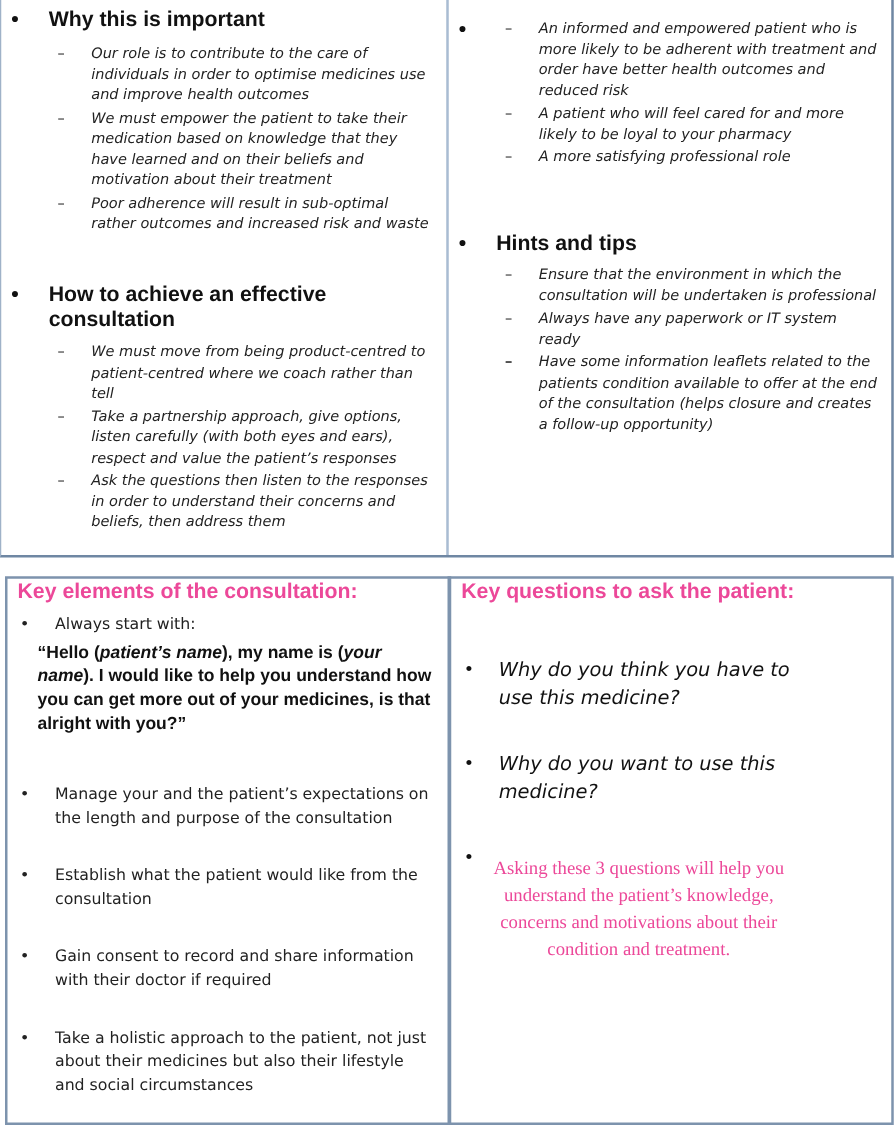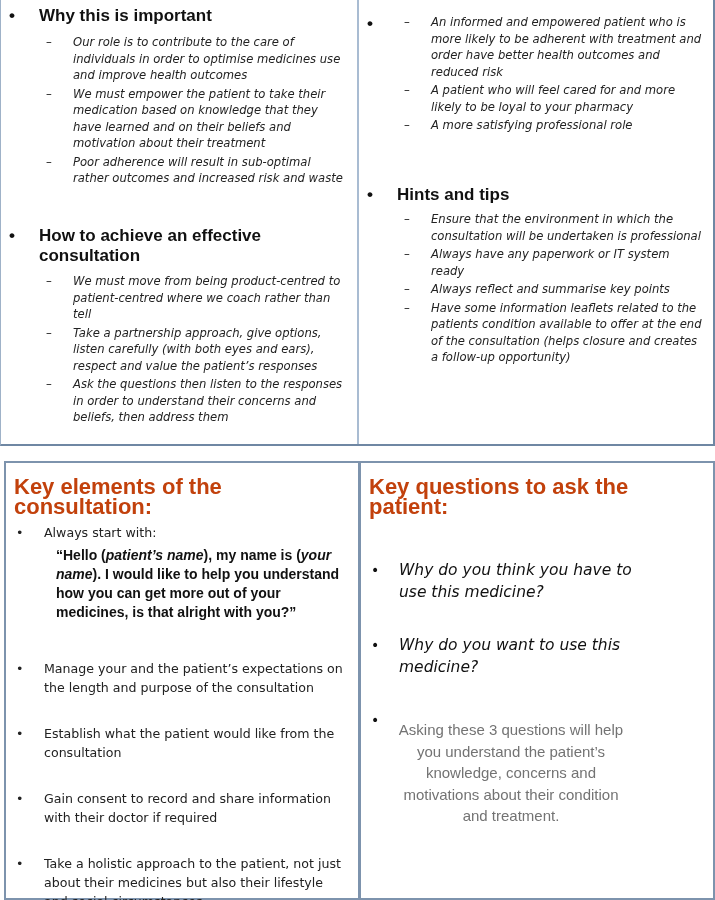--- a/index.html
+++ b/index.html
@@ -25,34 +25,34 @@
   .section-head .bullet { position: absolute; left: 8px; top: 0; font-size: 17px; }
   .sub { list-style: none; margin: 0; padding: 0; }
   .sub li { position: relative; padding-left: 72px; padding-right: 8px; font-style: italic;
             font-family: "DejaVu Sans", sans-serif; font-size: 11.6px; line-height: 16.5px; color: #222; margin-bottom: 2px; }
   .sub li .dash { position: absolute; left: 45px; top: 0; font-style: normal; }
 
   .bp-col { position: absolute; top: 0; }
   .bp-left { left: 0; width: 350px; }
   .bp-right { left: 355px; width: 300px; }
 
-  .bp-title { font-family: "Liberation Sans", sans-serif; font-weight: bold; font-size: 22px;
-              color: #c2410c; padding: 14px 0 0 8px; line-height: 20px; }
+  .bp-title { font-family: "Liberation Sans", sans-serif; font-weight: bold; font-size: 17px;
+              color: #ec4899; padding: 0 0 0 8px; line-height: 20px; }
   .bp-item { position: relative; padding-left: 38px; padding-right: 6px; font-family: "DejaVu Sans", sans-serif;
              font-size: 12.6px; line-height: 19px; color: #222; }
   .bp-item .bullet { position: absolute; left: 10px; top: 0; }
-  .greeting { padding-left: 50px; padding-right: 6px; font-family: "Liberation Sans", sans-serif; font-weight: bold;
+  .greeting { padding-left: 24px; padding-right: 6px; font-family: "Liberation Sans", sans-serif; font-weight: bold;
               font-size: 14px; line-height: 19px; color: #111; margin-top: 4px; }
   .greeting i { font-weight: bold; font-style: italic; }
 
   .q-item { position: relative; padding-left: 38px; padding-right: 10px; font-style: italic;
             font-family: "DejaVu Sans", sans-serif; font-size: 15.5px; line-height: 22px; color: #111; }
   .q-item .bullet { position: absolute; left: 10px; top: 0; font-style: normal; font-size: 14px; }
-  .summary { text-align: center; font-family: Liberation Sans, sans-serif; font-size: 15px; line-height: 21.5px;
-             color: #737373; padding: 0 28px; }
+  .summary { text-align: center; font-family: Liberation Serif, serif; font-size: 15px; line-height: 21.5px;
+             color: #ec4899; padding: 0 28px; }
 </style>
 </head>
 <body>
 
 <div class="panel top-panel">
   <div class="top-divider"></div>
 
   <div class="col top-left-col">
     <div class="section" style="top:6px;">
       <div class="section-head">
@@ -92,21 +92,21 @@
     </div>
 
     <div class="section" style="position:absolute; top:185px; width:355px;">
       <div class="section-head">
         <span class="bullet">•</span>
         <span>Hints and tips</span>
       </div>
       <ul class="sub" style="margin-top:6px;">
         <li><span class="dash">–</span><span>Ensure that the environment in which the consultation will be undertaken is professional</span></li>
         <li><span class="dash">–</span><span>Always have any paperwork or IT system ready</span></li>
-        <li><span class="dash">–</span><span>Always reflect and summarise key points</span></li>
+        <li><span class="dash">–</span></li>
         <li><span class="dash">–</span><span>Have some information leaflets related to the patients condition available to offer at the end of the consultation (helps closure and creates a follow-up opportunity)</span></li>
       </ul>
     </div>
   </div>
 </div>
 
 <div class="panel bottom-panel">
   <div class="bottom-divider"></div>
 
   <div class="bp-col bp-left">

